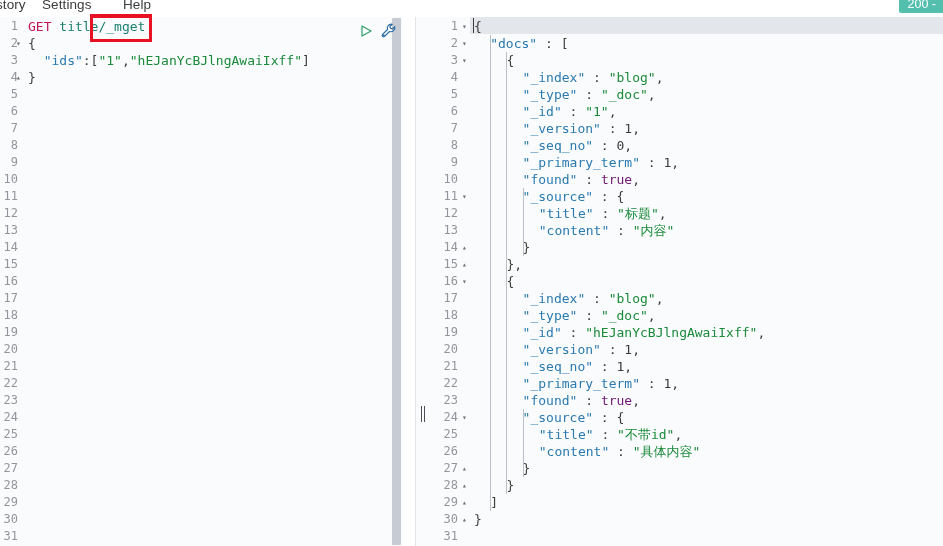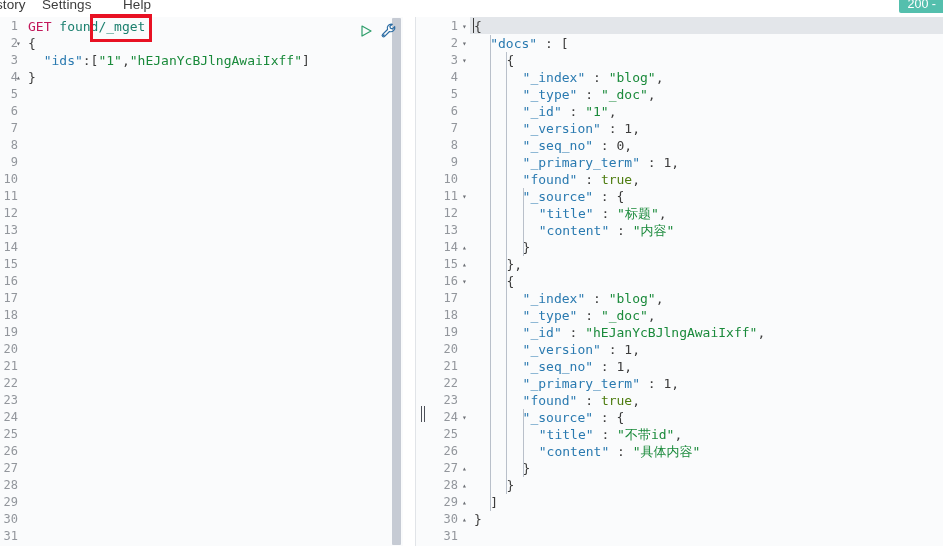--- a/index.html
+++ b/index.html
@@ -144,21 +144,21 @@
     height: 17px;
     background: #dfe3e8;
   }
 
   
   .t-method  { color: #c2185b; font-weight: normal; }
   .t-url     { color: #1a7f6e; }
   .t-key     { color: #2a7ab0; }
   .t-str     { color: #1a8a3b; }
   .t-num     { color: #3c3c3c; }
-  .t-bool    { color: #4d7c0f; }
+  .t-bool    { color: #701a75; }
   .t-punct   { color: #3c3c3c; }
   .t-brace   { color: #3c3c3c; }
 
   
   .indent-guide {
     position: absolute;
     width: 1px;
     background: #b9c0ca;
   }
 
@@ -288,21 +288,21 @@
         <div class="gline" style="top: 392px;">24</div>
         <div class="gline" style="top: 409px;">25</div>
         <div class="gline" style="top: 426px;">26</div>
         <div class="gline" style="top: 443px;">27</div>
         <div class="gline" style="top: 460px;">28</div>
         <div class="gline" style="top: 477px;">29</div>
         <div class="gline" style="top: 494px;">30</div>
         <div class="gline" style="top: 511px;">31</div>
       </div>
     <div class="code" id="request-code">
-        <div class="cline" style="top: 1px;"><span class="t-method">GET</span><span class="t-url"> found/_mget</span></div>
+        <div class="cline" style="top: 1px;"><span class="t-method">GET</span><span class="t-url"> title/_mget</span></div>
         <div class="cline" style="top: 18px;"><span class="t-brace">{</span></div>
         <div class="cline" style="top: 35px;">  <span class="t-key">"ids"</span><span class="t-punct">:[</span><span class="t-str">"1"</span><span class="t-punct">,</span><span class="t-str">"hEJanYcBJlngAwaiIxff"</span><span class="t-punct">]</span></div>
         <div class="cline" style="top: 52px;"><span class="t-brace">}</span></div>
       </div>
 
     <div id="request-scrollbar">
       <div id="request-scroll-thumb"></div>
     </div>
 
     <div id="editor-actions">

